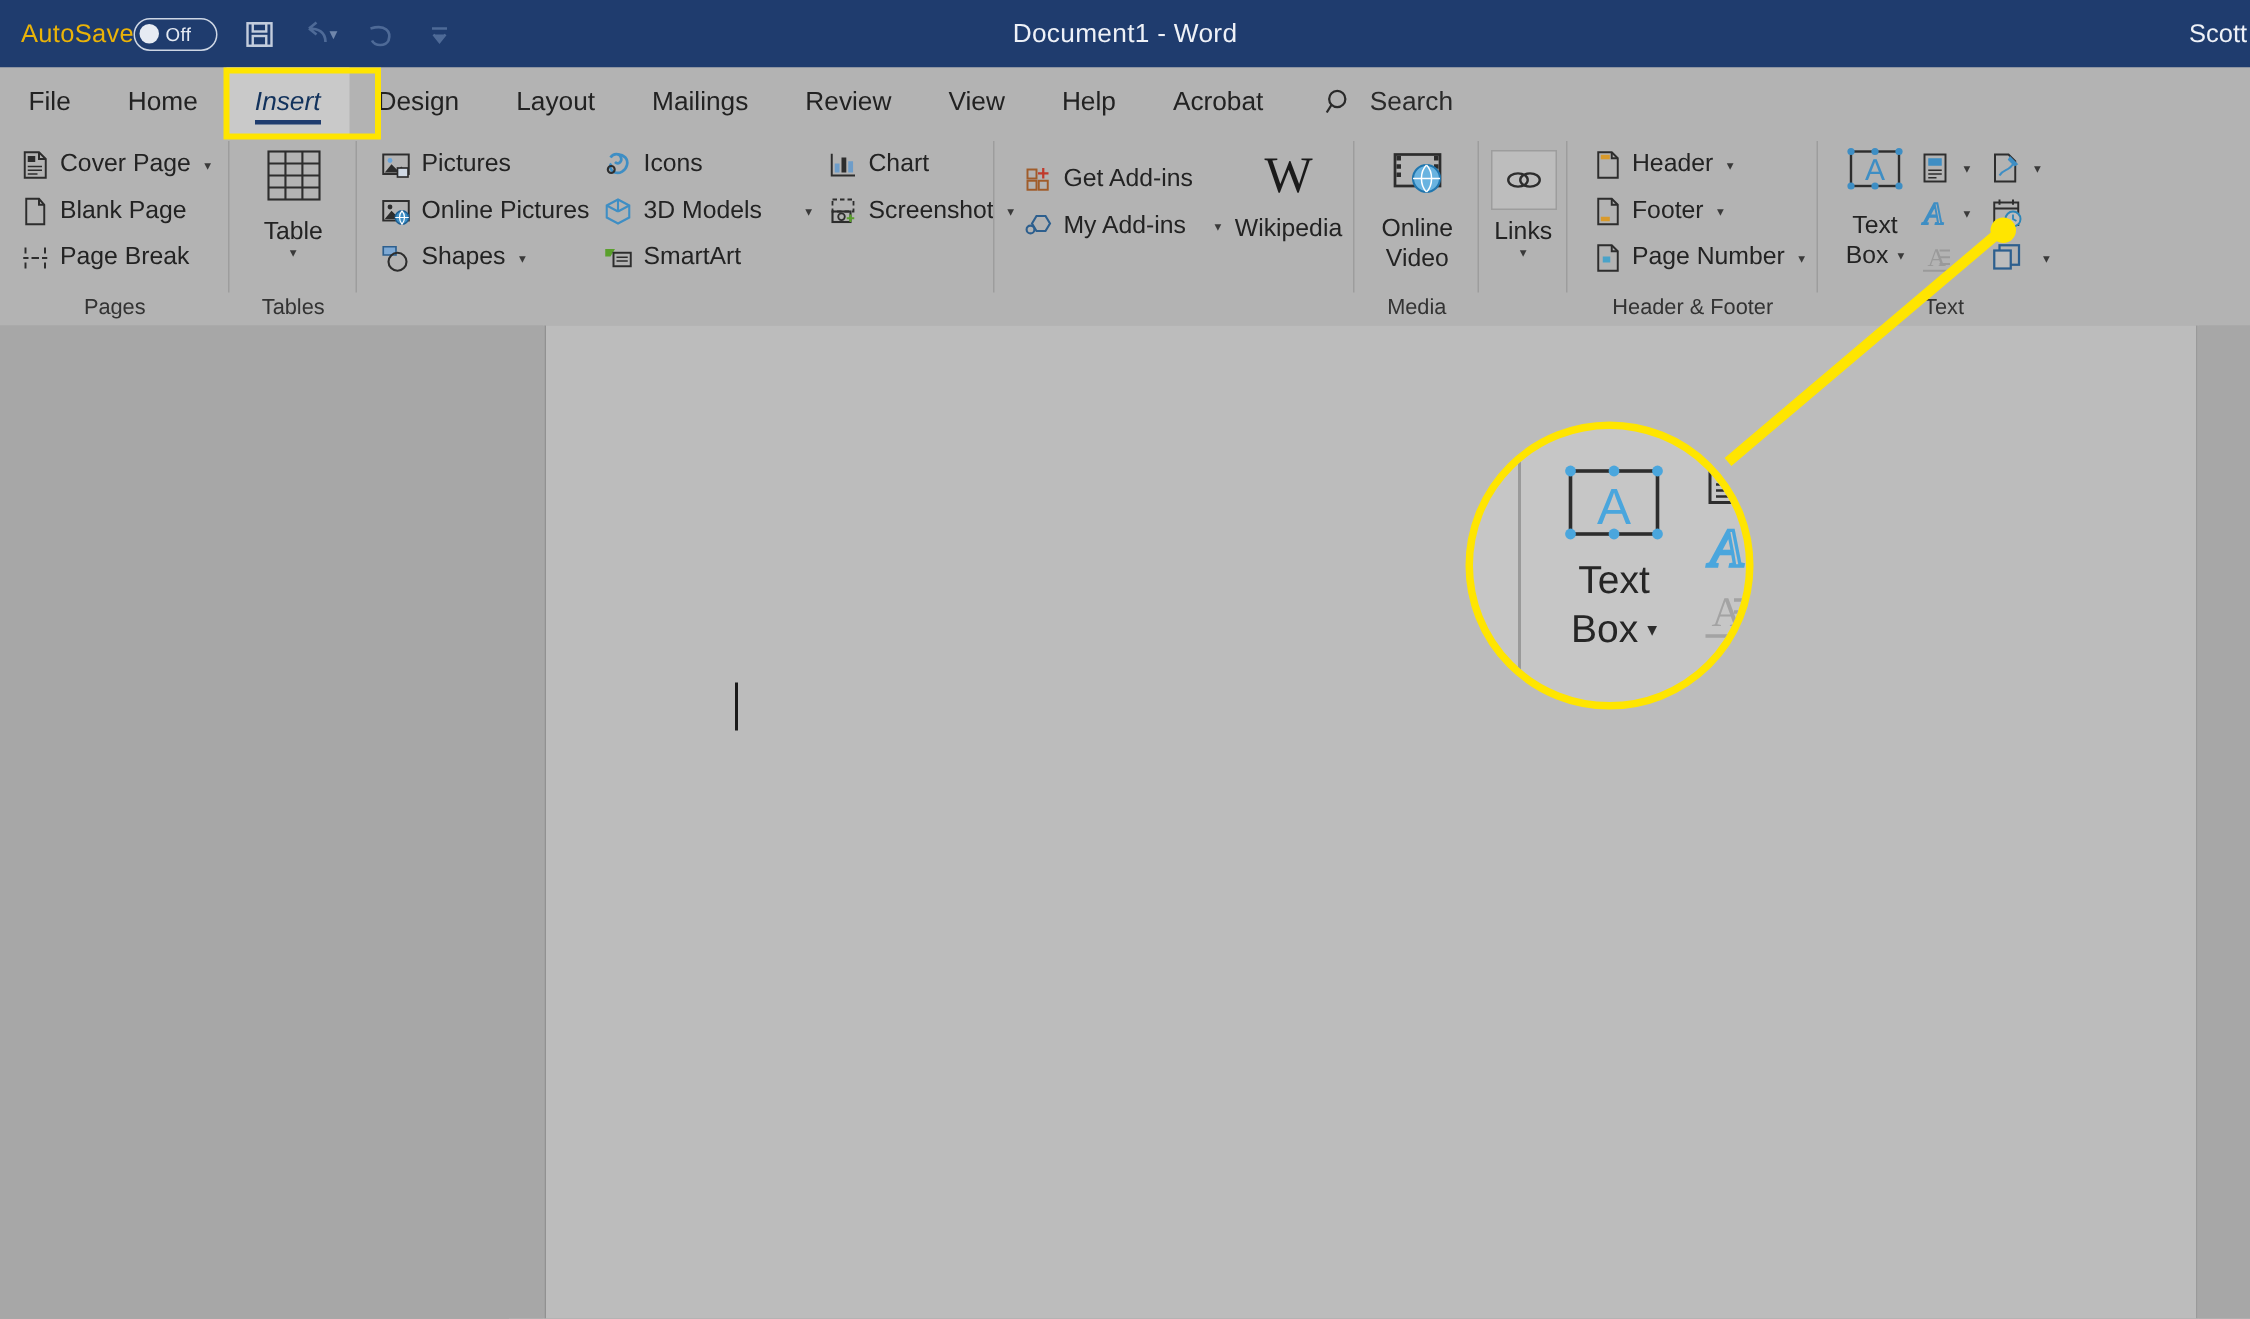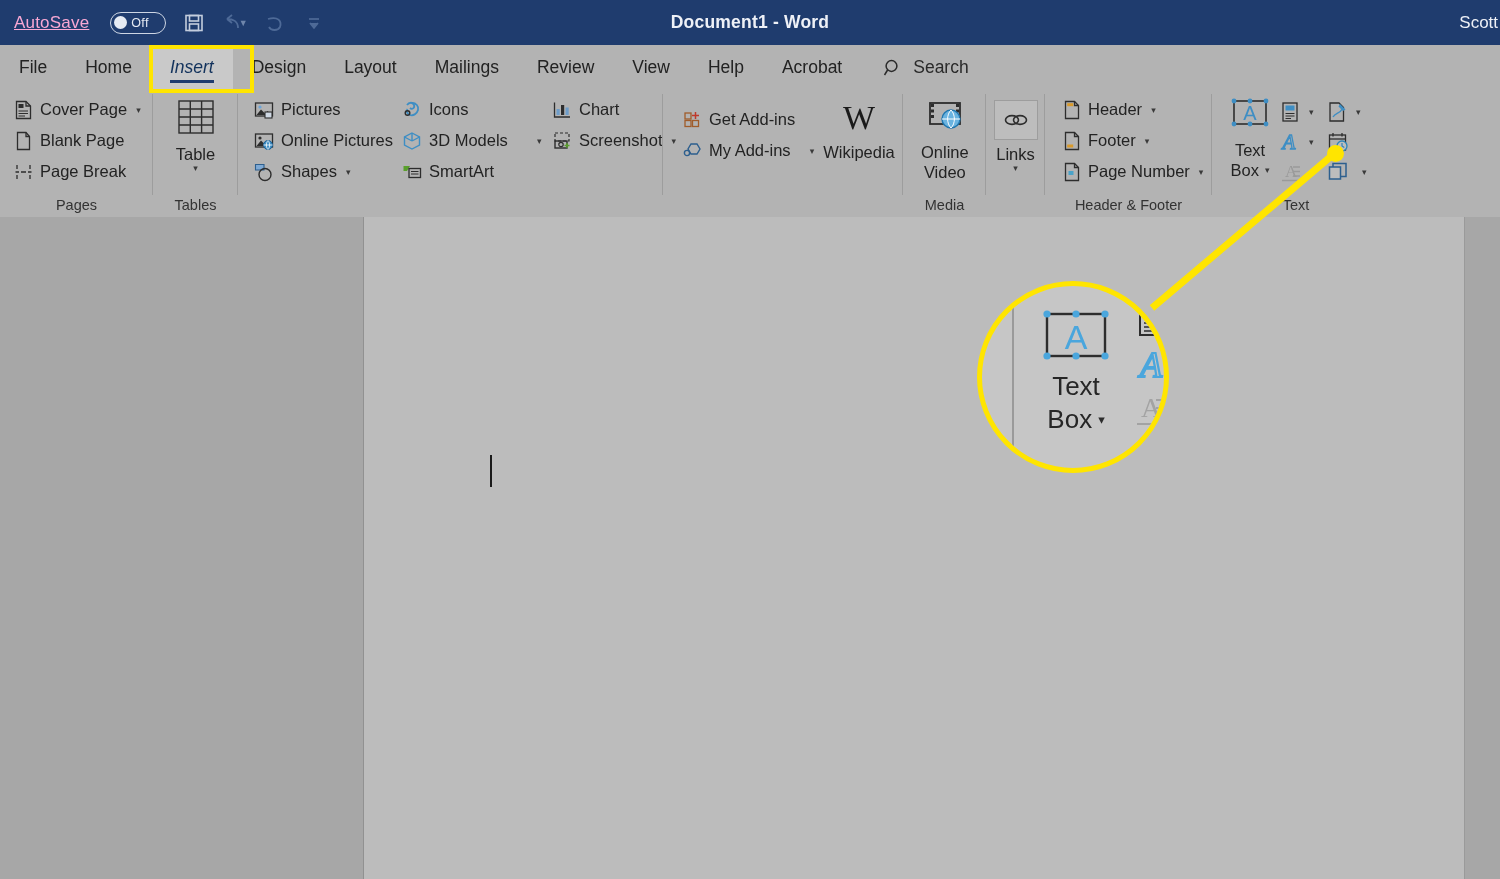--- a/index.html
+++ b/index.html
@@ -12,41 +12,40 @@
   #app { position: relative; width: 1500px; height: 879px; }
 
   
   .titlebar {
     position: absolute; left: 0; top: 0; width: 1500px; height: 45px;
     background: #1F3C6E;
     display: flex; align-items: center;
   }
   .qat { display: flex; align-items: center; gap: 0; padding-left: 14px; }
   .autosave-label {
-    color: #f9a8d4; font-size: 17px; letter-spacing: .2px; margin-right: 21px; text-decoration: underline;
+    color: #eab308; font-size: 17px; letter-spacing: .2px; margin-right: 0;
   }
   .toggle {
     width: 56px; height: 22px; border-radius: 11px;
     border: 1.4px solid #cdd6e4; display: flex; align-items: center;
     padding: 0 3px; gap: 4px;
   }
   .toggle .knob { width: 13px; height: 13px; border-radius: 50%; background: #e6ebf3; }
   .toggle .tlabel { color: #e6ebf3; font-size: 12.5px; font-weight: normal; letter-spacing: .3px;}
   .qat-btn {
     width: 40px; height: 34px; display: flex; align-items: center; justify-content: center;
   }
   .qat-btn.sep { margin-left: 8px; }
   .qat-caret { font-size: 9px; color: #6f86ab; margin-left: -6px; }
 
   .titlebar-title {
     position: absolute; left: 0; right: 0; top: 0; height: 45px;
     display: flex; align-items: center; justify-content: center;
     color: #eef1f7; font-size: 17.5px; letter-spacing: .2px;
     pointer-events: none;
-    font-weight: bold;
   }
   .titlebar-user {
     position: absolute; right: 0px; top: 0; height: 45px;
     display: flex; align-items: center; padding-right: 0px;
     color: #eef1f7; font-size: 17px; white-space: nowrap;
     overflow: hidden;
   }
   .titlebar-user span { margin-right: -16px; }
 
   

